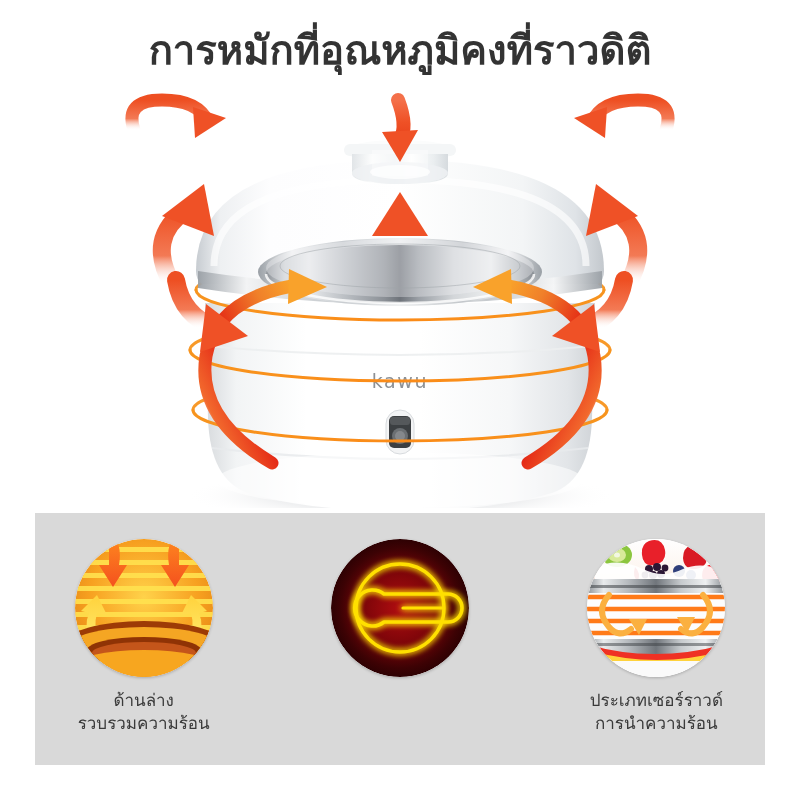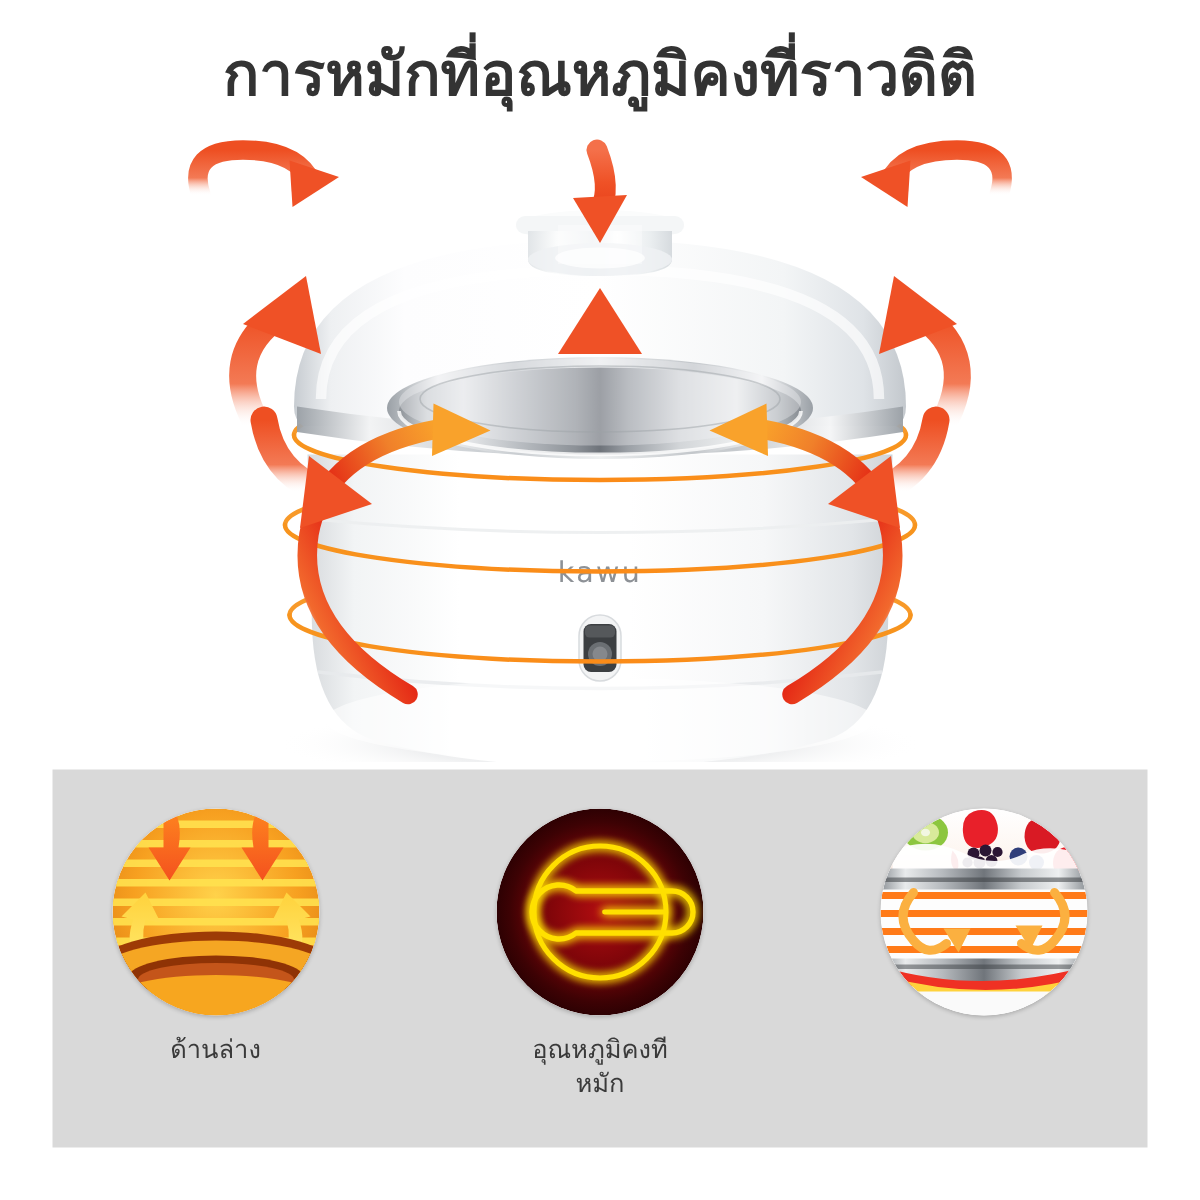--- a/index.html
+++ b/index.html
@@ -340,20 +340,21 @@
               <ellipse cx="69" cy="104" rx="78" ry="22" fill="#9d3b06"></ellipse>
               <ellipse cx="69" cy="108" rx="76" ry="20" fill="#f5a623"></ellipse>
               <ellipse cx="69" cy="112" rx="58" ry="14" fill="#8f3305"></ellipse>
               <ellipse cx="69" cy="114" rx="52" ry="11" fill="#c4551a"></ellipse>
               <ellipse cx="69" cy="127" rx="70" ry="16" fill="#f7a61f"></ellipse>
             </g>
           </svg>
         </div>
         <div class="caption">
           <span>ด้านล่าง</span>
+          <span class="l2">รวบรวมความร้อน</span>
         </div>
       </div>
 
       <div class="feature">
         <div class="icon-wrap">
           <svg width="138" height="138" viewBox="0 0 138 138" xmlns="http://www.w3.org/2000/svg">
             <defs>
               <radialGradient id="f2bg" cx="0.5" cy="0.5" r="0.58">
                 <stop offset="0%" stop-color="#b00d10"></stop>
                 <stop offset="45%" stop-color="#7d0509"></stop>
@@ -377,24 +378,20 @@
 
               <circle cx="69" cy="69" r="44" fill="none" stroke="#ffe000" stroke-width="3.4" filter="url(#f2glow)"></circle>
 
               <g filter="url(#f2glow)">
                 <path d="M53,55 a18,18 0 1 0 0,28 L117,83 a10,10 0 0 0 0,-28 Z" fill="none" stroke="#ffe000" stroke-width="3.6" stroke-linejoin="round"></path>
                 <line x1="72" y1="69" x2="112" y2="69" stroke="#ffe000" stroke-width="3.2" stroke-linecap="round"></line>
               </g>
             </g>
           </svg>
         </div>
-        <div class="caption">
-          <span>อุณหภูมิคงที</span>
-          <span class="l2">หมัก</span>
-        </div>
       </div>
 
       <div class="feature">
         <div class="icon-wrap">
           <svg width="138" height="138" viewBox="0 0 138 138" xmlns="http://www.w3.org/2000/svg">
             <defs>
               <linearGradient id="f3steel" x1="0" y1="0" x2="1" y2="0">
                 <stop offset="0%" stop-color="#8e9398"></stop>
                 <stop offset="12%" stop-color="#e9ebec"></stop>
                 <stop offset="30%" stop-color="#b6babe"></stop>
@@ -465,18 +462,22 @@
               <rect x="0" y="100" width="138" height="16" fill="url(#f3steel)"></rect>
               <rect x="0" y="104" width="138" height="3" fill="#3c4044" opacity="0.5"></rect>
 
               <path d="M-4,104 q70,22 146,0 l0,8 q-76,22 -146,0 Z" fill="#ef3124"></path>
               <path d="M4,112 q66,18 132,0 l0,7 q-68,18 -132,0 Z" fill="#ffd23c"></path>
 
               <rect x="0" y="122" width="138" height="18" fill="#fafafa"></rect>
             </g>
           </svg>
         </div>
+        <div class="caption">
+          <span>ประเภทเซอร์ราวด์</span>
+          <span class="l2">การนำความร้อน</span>
+        </div>
       </div>
 
     </div>
   </div>
 
 </div>
 
 </body></html>

